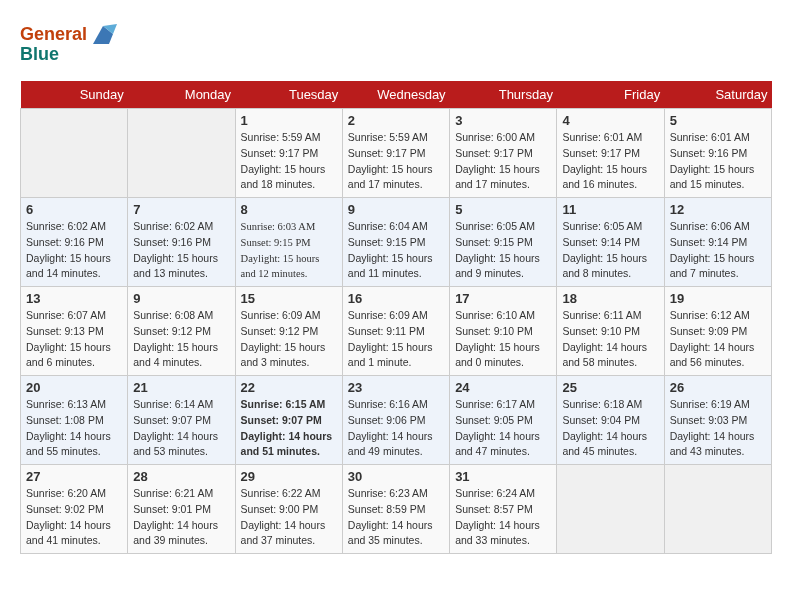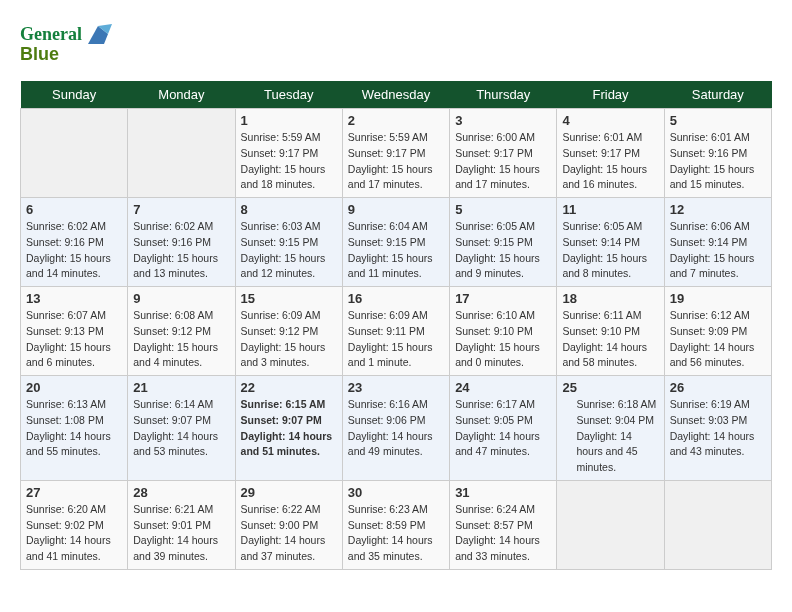--- a/index.html
+++ b/index.html
@@ -16,27 +16,26 @@
       align-items: flex-start;
       margin-bottom: 16px;
     }
     .logo {
       display: flex;
       align-items: center;
     }
     .logo-text-general {
       font-size: 18px;
       font-weight: bold;
-      color: #15803d;
-      font-family: Liberation Serif, serif;
+      color: #c2410c;
     }
     .logo-text-blue {
       font-size: 18px;
       font-weight: bold;
-      color: #4d7c0f;
+      color: #0f766e;
     }
     .logo-icon {
       width: 28px;
       height: 28px;
       margin-left: 2px;
     }
     .title-block {
       text-align: right;
     }
     .main-title {
@@ -48,24 +47,24 @@
     .subtitle {
       font-size: 16px;
       color: #555;
     }
     table {
       width: 100%;
       border-collapse: collapse;
       font-size: 11px;
     }
     thead tr th {
-      background-color: #14532d;
+      background-color: #b91c1c;
       color: #fff;
       padding: 6px 4px;
-      text-align: center;
+      text-align: right;
       font-size: 13px;
       font-weight: normal;
     }
     tbody tr td {
       border: 1px solid #ccc;
       vertical-align: top;
       padding: 4px 5px;
       min-height: 80px;
       width: 107px;
       color: #333;
@@ -164,21 +163,21 @@
 Daylight: 15 hours and 14 minutes.</div>
         </td>
         <td>
           <span class="day-num">7</span>
           <div class="day-detail" style="white-space: pre-line;">Sunrise: 6:02 AM
 Sunset: 9:16 PM
 Daylight: 15 hours and 13 minutes.</div>
         </td>
         <td>
           <span class="day-num">8</span>
-          <div class="day-detail" style="white-space: pre-line;">Sunrise: 6:03 AM
+          <div class="day-detail" style="white-space: pre-line; font-family: Liberation Serif, serif;">Sunrise: 6:03 AM
 Sunset: 9:15 PM
 Daylight: 15 hours and 12 minutes.</div>
         </td>
         <td>
           <span class="day-num">9</span>
           <div class="day-detail" style="white-space: pre-line;">Sunrise: 6:04 AM
 Sunset: 9:15 PM
 Daylight: 15 hours and 11 minutes.</div>
         </td>
         <td>
@@ -270,21 +269,21 @@
 Daylight: 14 hours and 49 minutes.</div>
         </td>
         <td>
           <span class="day-num">24</span>
           <div class="day-detail" style="white-space: pre-line;">Sunrise: 6:17 AM
 Sunset: 9:05 PM
 Daylight: 14 hours and 47 minutes.</div>
         </td>
         <td>
           <span class="day-num">25</span>
-          <div class="day-detail" style="white-space: pre-line; margin-left: 14px;">Sunrise: 6:18 AM
+          <div class="day-detail" style="white-space: pre-line;">Sunrise: 6:18 AM
 Sunset: 9:04 PM
 Daylight: 14 hours and 45 minutes.</div>
         </td>
         <td>
           <span class="day-num">26</span>
           <div class="day-detail" style="white-space: pre-line;">Sunrise: 6:19 AM
 Sunset: 9:03 PM
 Daylight: 14 hours and 43 minutes.</div>
         </td>
       </tr>

